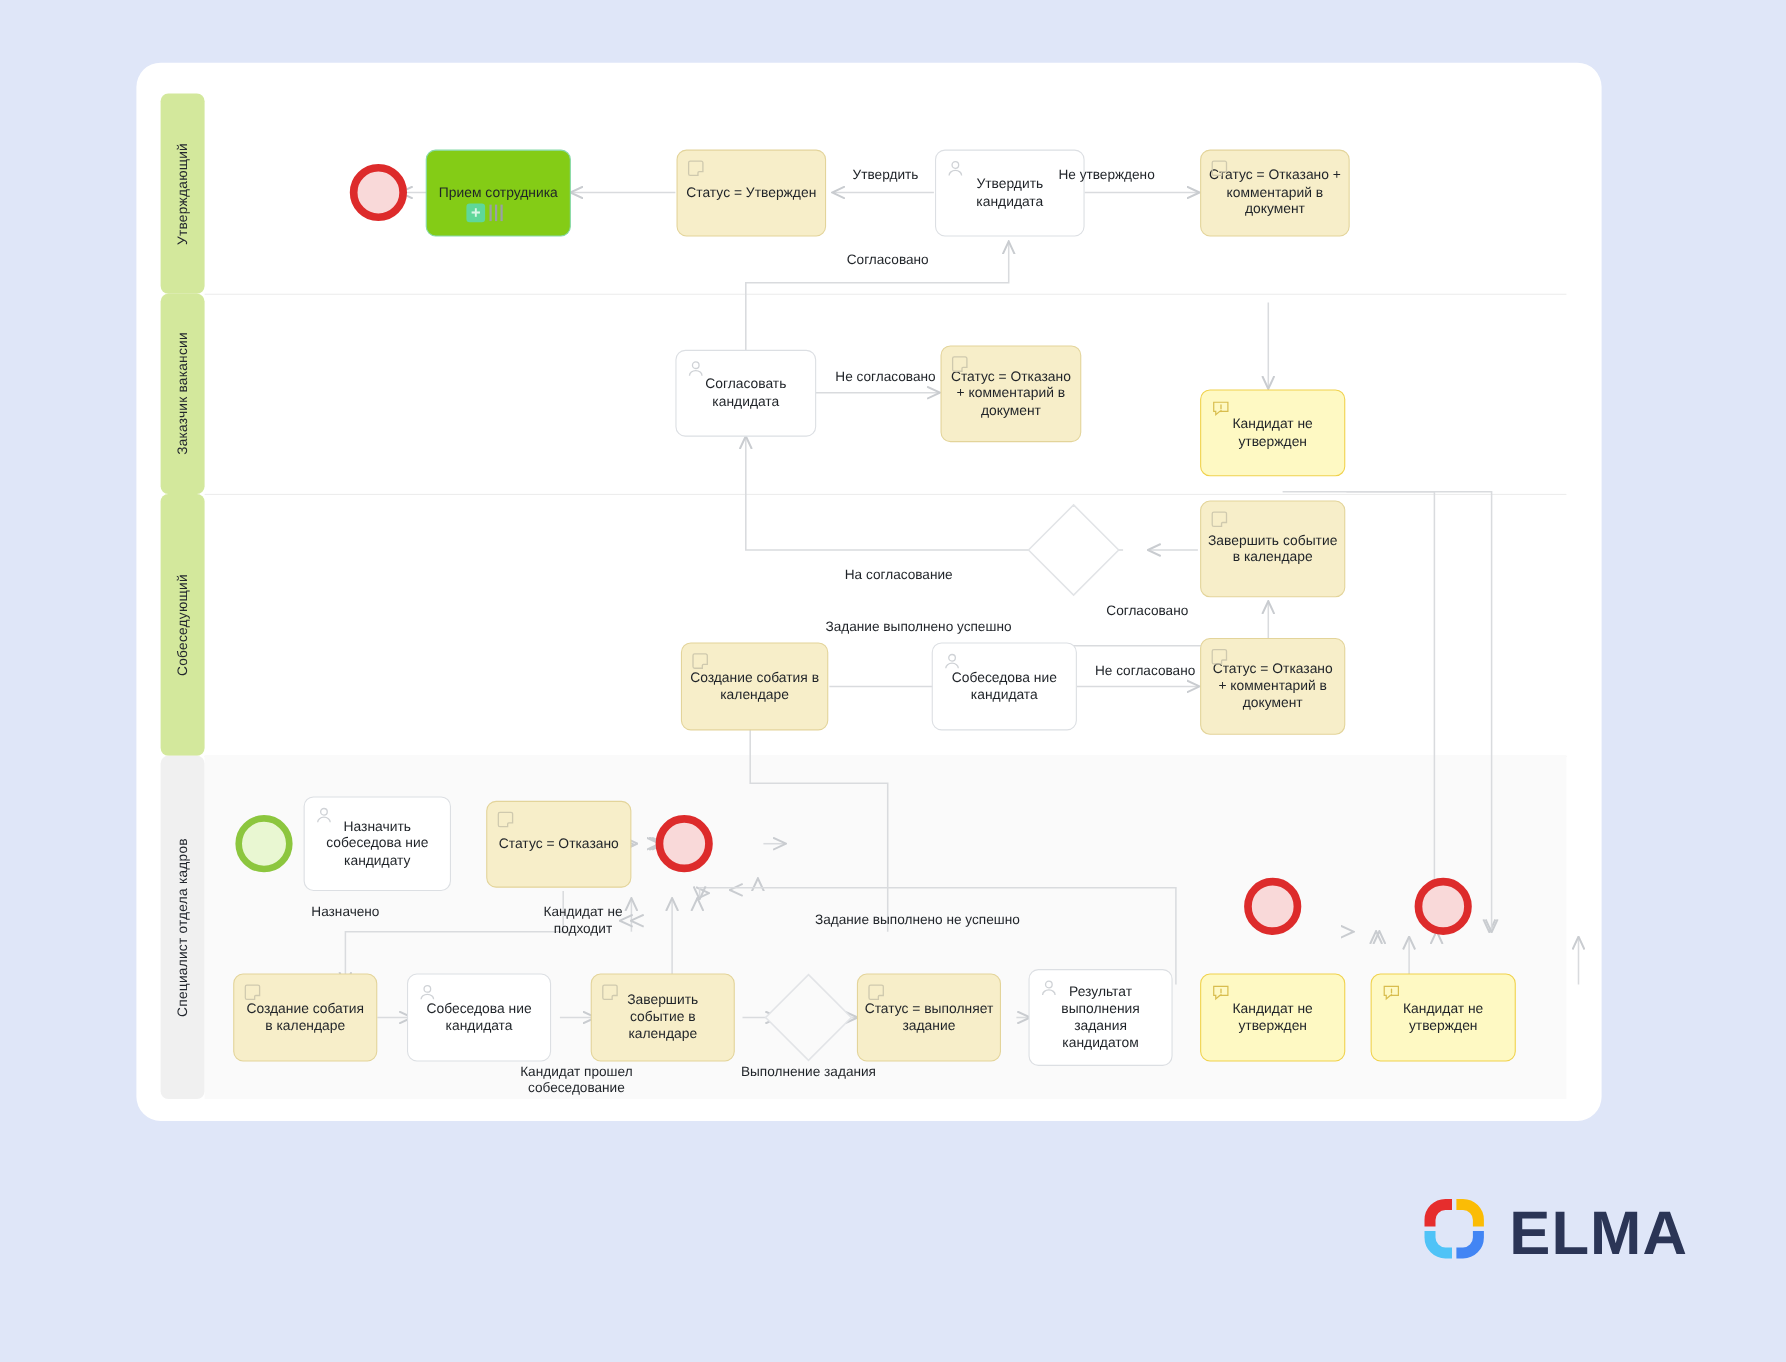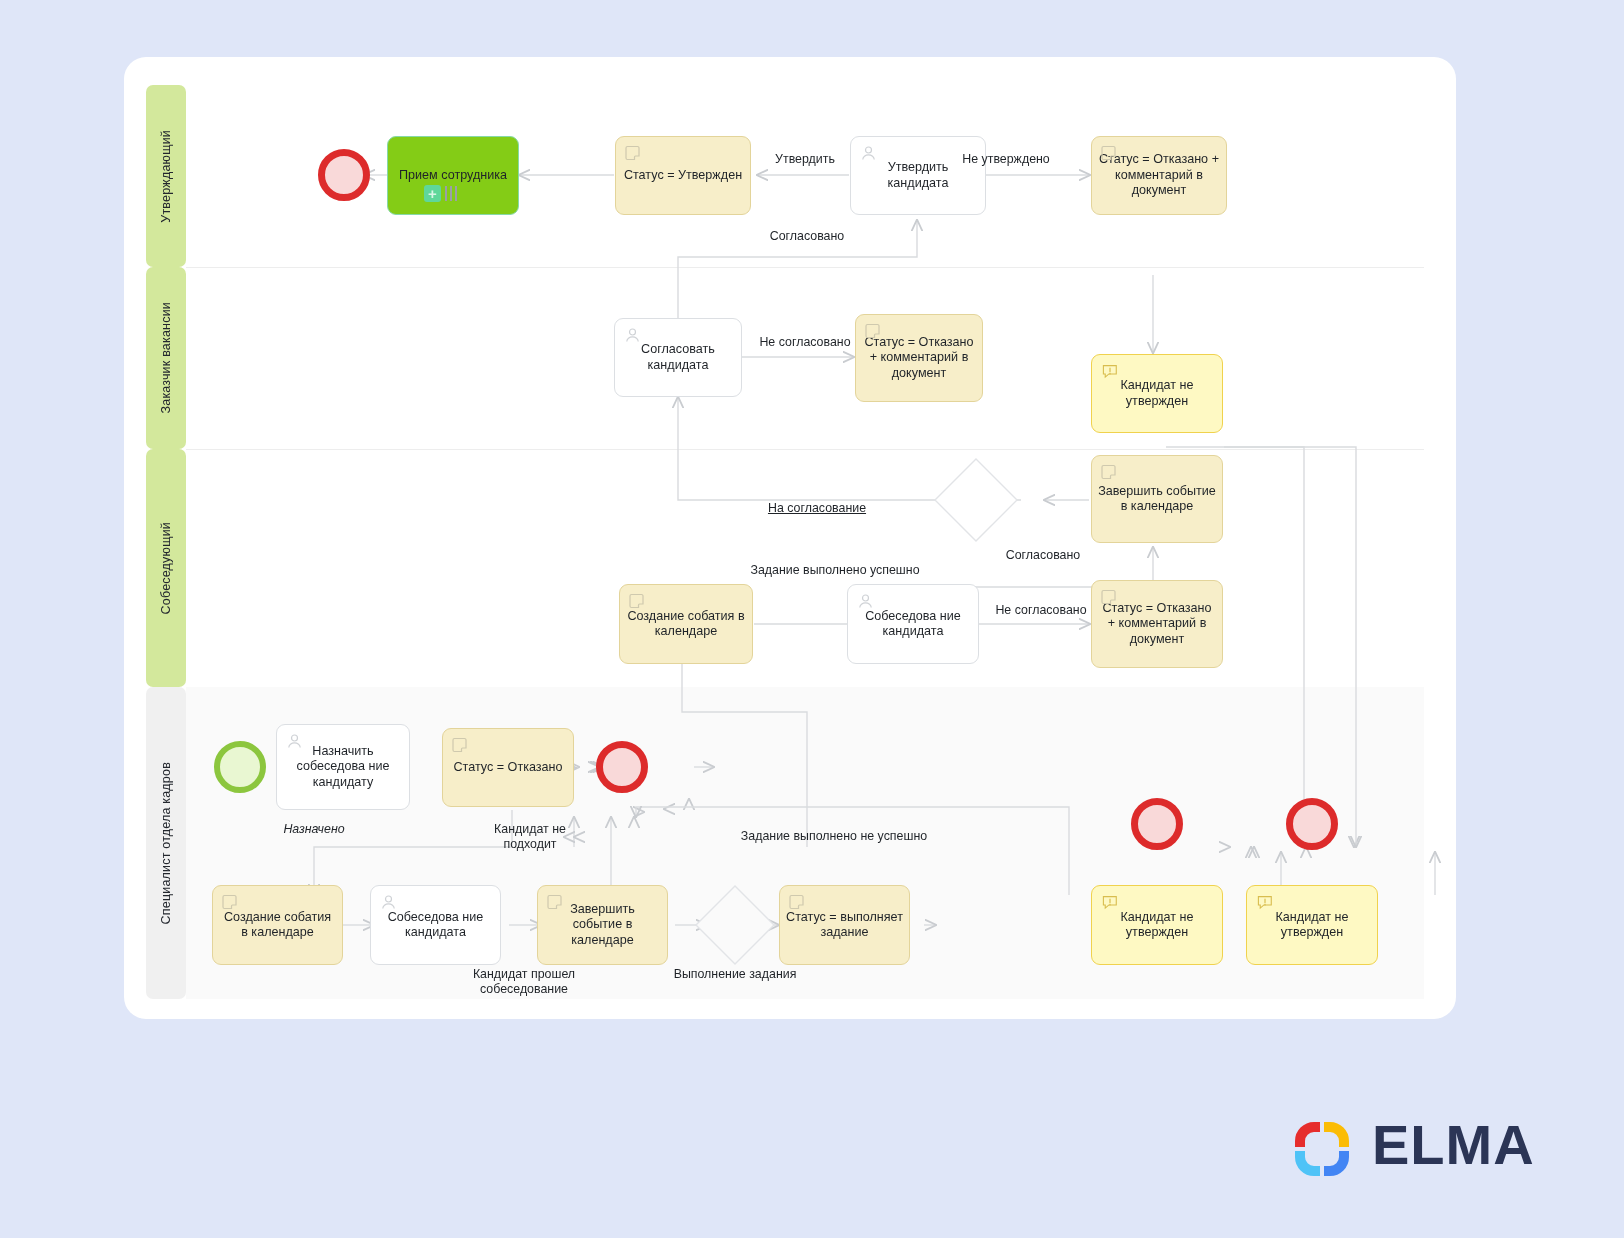--- a/index.html
+++ b/index.html
@@ -48,21 +48,21 @@
   .lbl-edge.multi{white-space:normal;}
   svg.edges{position:absolute;left:0;top:0;width:1332px;height:962px;pointer-events:none;}
   .callmark{position:absolute;display:flex;align-items:center;gap:4px;}
   .callplus{
     width:17px;height:17px;background:#5fd79a;border-radius:3px;
     display:flex;align-items:center;justify-content:center;
     color:#d9f6e6;font-size:15px;line-height:15px;font-weight:bold;
   }
   .callbars{display:flex;gap:3px;}
   .callbars i{display:block;width:2px;height:15px;background:#9aa0a6;}
-  #logo{position:absolute;left:1290px;top:1085px;display:flex;align-items:flex-start;gap:18px;margin-top:32px;}
+  #logo{position:absolute;left:1290px;top:1085px;display:flex;align-items:flex-end;gap:18px;}
   #logotext{font-size:56px;font-weight:bold;color:#2b3556;letter-spacing:1px;line-height:56px;}
 </style>
 </head>
 <body>
 
 <div id="card">
   <div id="diagram">
 
     <div class="lane-header" style="left:22px;top:28px;width:40px;height:182px;background:#d3e89c;">
       <span>Утверждающий</span>
@@ -276,21 +276,21 @@
 
     <div class="node task-script" style="left:967px;top:523px;width:132px;height:88px;">
       <span class="icon ico-script">
         <svg width="17" height="17" viewBox="0 0 17 17">
             <path d="M2.5,1.5 h10 a1.5,1.5 0 0 1 1.5,1.5 v8 h-3.5 a1,1 0 0 0 -1,1 v2.5 h-7 a1.5,1.5 0 0 1 -1.5,-1.5 v-10 a1.5,1.5 0 0 1 1.5,-1.5 z" fill="none" stroke="#cfc9ae" stroke-width="1.2"></path>
           </svg>
       </span>
       <span class="lbl">Статус = Отказано + комментарий в документ</span>
     </div>
 
-    <div class="lbl-edge" style="left:618px;top:444px;width:150px;text-decoration:underline;">На согласование</div>
+    <div class="lbl-edge" style="left:618px;top:458px;width:150px;">На согласование</div>
     <div class="lbl-edge" style="left:864px;top:491px;width:110px;">Согласовано</div>
     <div class="lbl-edge" style="left:582px;top:506px;width:258px;">Задание выполнено успешно</div>
     <div class="lbl-edge" style="left:858px;top:546px;width:118px;">Не согласовано</div>
 
     <div class="event ev-start" style="left:90px;top:684px;width:52px;height:52px;"></div>
 
     <div class="node task-script" style="left:318px;top:671px;width:132px;height:79px;">
       <span class="icon ico-script">
         <svg width="17" height="17" viewBox="0 0 17 17">
             <path d="M2.5,1.5 h10 a1.5,1.5 0 0 1 1.5,1.5 v8 h-3.5 a1,1 0 0 0 -1,1 v2.5 h-7 a1.5,1.5 0 0 1 -1.5,-1.5 v-10 a1.5,1.5 0 0 1 1.5,-1.5 z" fill="none" stroke="#cfc9ae" stroke-width="1.2"></path>
@@ -347,20 +347,29 @@
 
     <div class="node task-script" style="left:655px;top:828px;width:131px;height:80px;">
       <span class="icon ico-script">
         <svg width="17" height="17" viewBox="0 0 17 17">
             <path d="M2.5,1.5 h10 a1.5,1.5 0 0 1 1.5,1.5 v8 h-3.5 a1,1 0 0 0 -1,1 v2.5 h-7 a1.5,1.5 0 0 1 -1.5,-1.5 v-10 a1.5,1.5 0 0 1 1.5,-1.5 z" fill="none" stroke="#cfc9ae" stroke-width="1.2"></path>
           </svg>
       </span>
       <span class="lbl">Статус = выполняет задание</span>
     </div>
 
+    <div class="node task-user" style="left:811px;top:824px;width:131px;height:88px;">
+      <span class="icon ico-user">
+        <svg width="17" height="17" viewBox="0 0 17 17">
+            <circle cx="8.5" cy="5" r="3" fill="none" stroke="#cfd2d6" stroke-width="1.2"></circle>
+            <path d="M2.8,14.5 a5.7,4.6 0 0 1 11.4,0" fill="none" stroke="#cfd2d6" stroke-width="1.2"></path>
+          </svg>
+      </span>
+      <span class="lbl">Результат выполнения задания кандидатом</span>
+    </div>
 
     <div class="node task-notify" style="left:967px;top:828px;width:132px;height:80px;">
       <span class="icon ico-notify">
         <svg width="18" height="18" viewBox="0 0 18 18">
             <path d="M2,2.5 h14 v9 h-8 l-4,3.4 v-3.4 h-2 z" fill="none" stroke="#d8bd4e" stroke-width="1.2" transform="scale(0.92) translate(0.6,0.4)"></path>
             <path d="M9,5.2 v3.3 M9,10.2 v0.9" stroke="#d8bd4e" stroke-width="1.2" stroke-linecap="round"></path>
           </svg>
       </span>
       <span class="lbl">Кандидат не утвержден</span>
     </div>
@@ -372,21 +381,21 @@
         <svg width="18" height="18" viewBox="0 0 18 18">
             <path d="M2,2.5 h14 v9 h-8 l-4,3.4 v-3.4 h-2 z" fill="none" stroke="#d8bd4e" stroke-width="1.2" transform="scale(0.92) translate(0.6,0.4)"></path>
             <path d="M9,5.2 v3.3 M9,10.2 v0.9" stroke="#d8bd4e" stroke-width="1.2" stroke-linecap="round"></path>
           </svg>
       </span>
       <span class="lbl">Кандидат не утвержден</span>
     </div>
 
     <div class="event ev-end" style="left:1162px;top:741px;width:52px;height:52px;"></div>
 
-    <div class="lbl-edge" style="left:140px;top:765px;width:100px;font-style:italic;">Назначено</div>
+    <div class="lbl-edge" style="left:140px;top:765px;width:100px;">Назначено</div>
     <div class="lbl-edge multi" style="left:348px;top:765px;width:116px;">Кандидат не подходит</div>
     <div class="lbl-edge" style="left:575px;top:772px;width:270px;">Задание выполнено не успешно</div>
     <div class="lbl-edge multi" style="left:320px;top:910px;width:160px;">Кандидат прошел собеседование</div>
     <div class="lbl-edge" style="left:528px;top:910px;width:166px;">Выполнение задания</div>
 
   </div>
 </div>
 
 <div id="logo">
   <svg width="64" height="64" viewBox="0 0 64 64">

